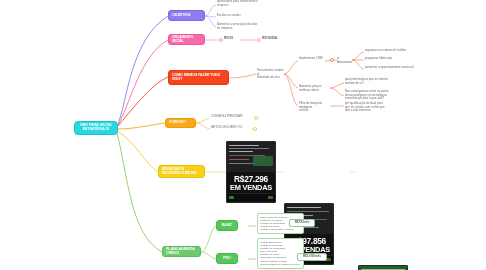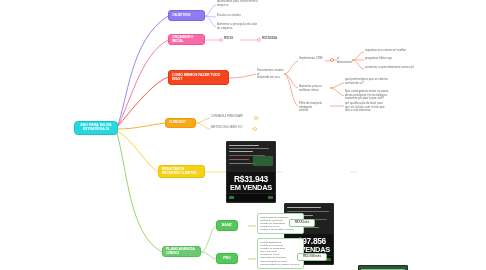--- a/index.html
+++ b/index.html
@@ -211,21 +211,21 @@
     <div class="card-head dark-scr">
       <div class="card-bar" style="left:2px;top:3px;width:30px;background:#c9c9c9;"></div>
       <div class="card-bar" style="left:2px;top:6px;width:40px;background:#8a8a8a;"></div>
       <div class="card-bar" style="left:2px;top:9px;width:24px;background:#c9c9c9;"></div>
       <div class="card-bar" style="left:2px;top:13px;width:36px;background:#6e6e6e;"></div>
       <div class="card-bar" style="left:2px;top:17px;width:20px;background:#b85c5c;"></div>
       <div class="card-bar" style="left:2px;top:21px;width:28px;background:#8a8a8a;"></div>
       <div class="card-bar" style="left:26px;top:14px;width:20px;height:10px;background:#2f6b3a;border-radius:1px;"></div>
     </div>
     <div class="card-big">
-      <span>R$31.943</span>
+      <span>R$27.296</span>
       <span class="sub">EM VENDAS</span>
     </div>
     <div class="card-foot">
       <span class="tag"></span>
       <span class="tag alt"></span>
     </div>
   </div>
 
   <div class="node card" style="left:284px;top:141px;width:50px;height:62px;">
     <div class="card-head dark-scr">

